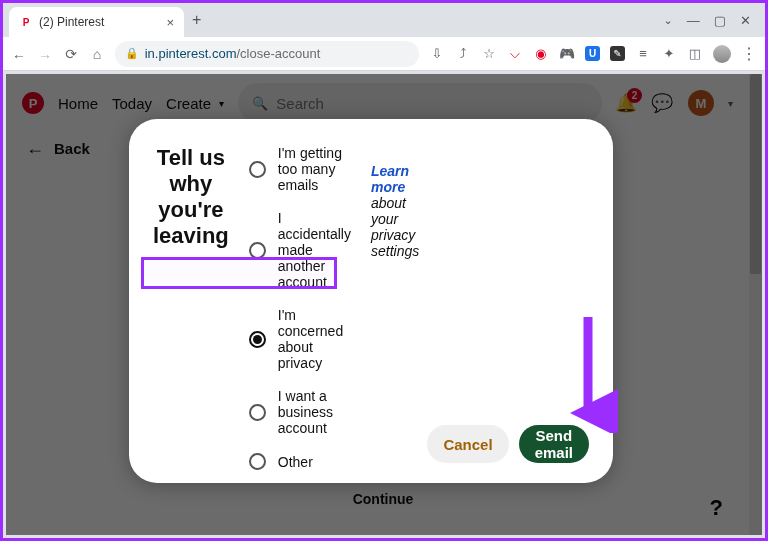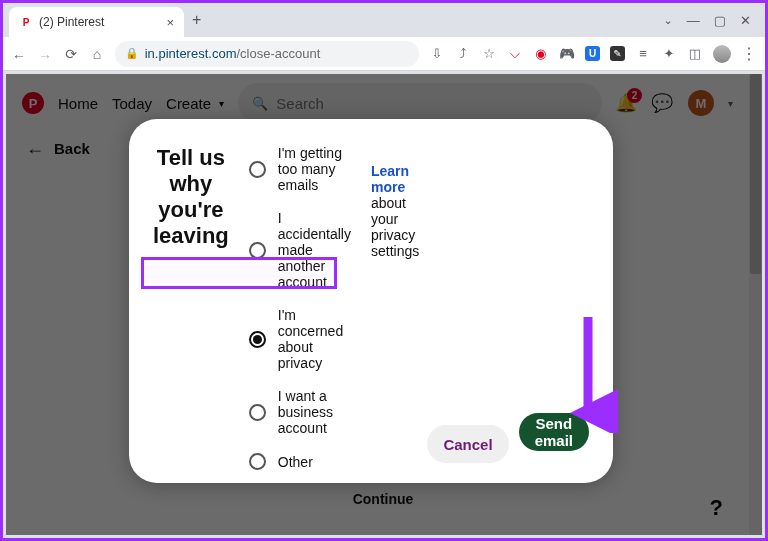--- a/index.html
+++ b/index.html
@@ -62,26 +62,26 @@
 
   
   .modal { position:absolute; top:116px; left:126px; width:484px; height:364px; background:#fff; border-radius:28px; box-shadow:0 2px 20px rgba(0,0,0,0.3); padding: 26px 24px 20px 24px; display:flex; flex-direction:row;justify-content:space-between; }
   .mtitle { text-align:center; font-size:22px; font-weight:700; color:#111; margin-bottom: 34px; }
   .options { display:flex; flex-direction:column; gap:17px; padding-left:20px; }
   .opt { display:flex; align-items:center; gap:12px; font-size:14px; color:#111; }
   .radio { width:17px; height:17px; border:2px solid #555; border-radius:50%; display:flex; align-items:center; justify-content:center; flex-shrink:0;}
   .radio.sel{ border-color:#111;}
   .radio.sel .dot{ width:9px; height:9px; background:#111; border-radius:50%;}
   .highlight { position:absolute; top:254px; left:138px; width:196px; height:32px; border:3px solid #9b2dff; background:rgba(155,45,255,0.02); pointer-events:none;}
-  .lm { margin-top: 18px; padding-left:20px; font-size:14px; }
+  .lm { margin-top: 18px; padding-left:20px; font-size:14px;font-style:italic; }
   .lm .link{ color:#1951c7; font-weight:600; }
   .lm .rest{ color:#111; }
   .mbtns{ margin-top:auto; display:flex; justify-content:flex-end; gap:10px; }
   .btn{ height:38px; padding:0 16px; border-radius:22px; font-size:15px; font-weight:600; border:none; display:flex; align-items:center; cursor:pointer;}
-  .btn.cancel{ background:#efefef; color:#701a75;margin-top:12px;}
+  .btn.cancel{ background:#efefef; color:#a16207;}
   .btn.send{ background:#14532d; color:#fff;}
 
   
   .arrow-svg { position:absolute; top:310px; left:555px; width:60px; height:120px; pointer-events:none; }
 </style>
 </head>
 <body>
 
 <div class="chrome">
   <div class="tabbar">

